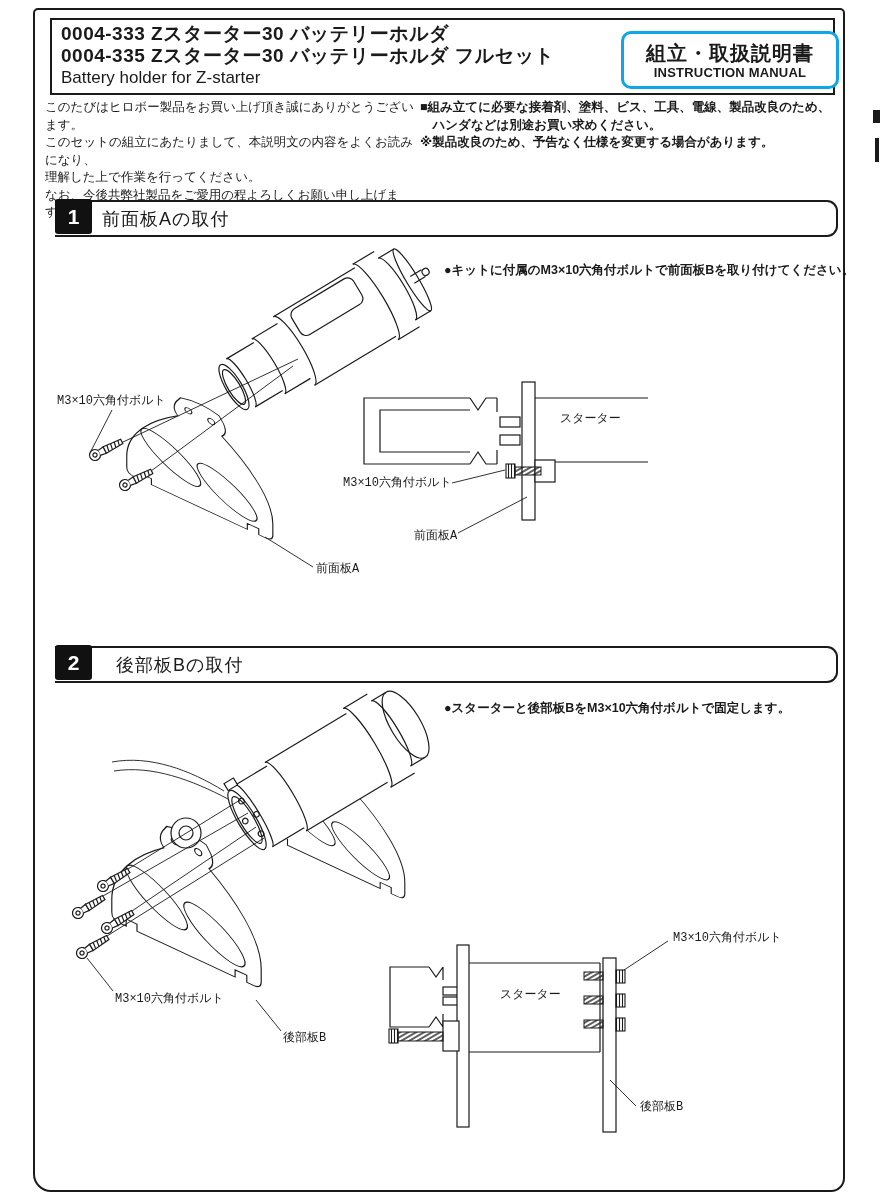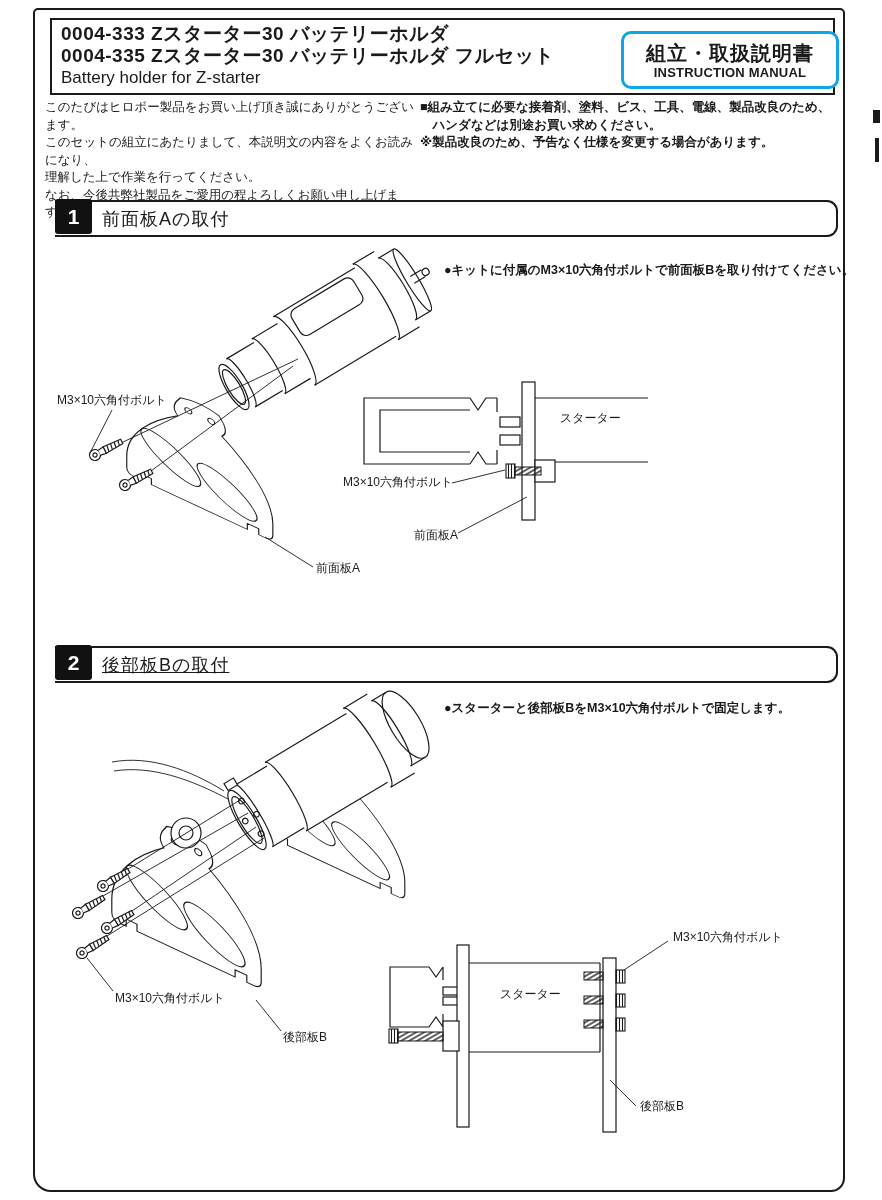--- a/index.html
+++ b/index.html
@@ -19,21 +19,21 @@
   .intro{left:45px;top:99px;width:370px;font-size:12.5px;line-height:17.5px;}
   .notes{left:420px;top:99px;width:420px;font-size:12.5px;line-height:17.5px;font-weight:bold;}
   .note-item{padding-left:1em;text-indent:-1em;}
   .sec-bar{height:33px;border-top:2px solid #1a1a1a;border-bottom:2px solid #1a1a1a;
            border-right:2px solid #1a1a1a;border-radius:0 11px 11px 0;background:#fff;}
   .sec-bar{left:55px;width:781px;}
   .sec-num{left:55px;width:37px;height:35px;background:#111;color:#fff;border-radius:3px;
            display:flex;align-items:center;justify-content:center;font-size:21px;font-weight:bold;}
   .sec-title{font-size:18px;letter-spacing:1px;white-space:nowrap;}
   .instruction{font-size:12.5px;font-weight:bold;white-space:nowrap;}
-  .dlabel{font-size:12px;white-space:nowrap;}
+  .dlabel{font-size:12px;white-space:nowrap;font-family:Liberation Mono, monospace;}
   .edge-mark{background:#1a1a1a;}
   svg{position:absolute;left:0;top:0;}
   svg .ln{stroke:#1a1a1a;stroke-width:1.2;fill:none;}
   svg .thin{stroke:#1a1a1a;stroke-width:0.9;fill:none;}
   svg .wfill{fill:#ffffff;stroke:#1a1a1a;stroke-width:1.2;}
   svg .sil{fill:#ffffff;stroke:none;}
 </style>
 </head>
 <body>
 
@@ -69,21 +69,21 @@
     <div class="note-item">※製品改良のため、予告なく仕様を変更する場合があります。</div>
   </div>
 
   <div class="abs sec-bar" style="top:200px;"></div>
   <div class="abs sec-num" style="top:199px;">1</div>
   <div class="abs sec-title" style="left:102px;top:207px;">前面板Aの取付</div>
   <div class="abs instruction" style="left:444px;top:262px;">●キットに付属のM3×10六角付ボルトで前面板Bを取り付けてください。</div>
 
   <div class="abs sec-bar" style="top:646px;"></div>
   <div class="abs sec-num" style="top:645px;">2</div>
-  <div class="abs sec-title" style="left:102px;top:653px;text-decoration:underline;">後部板Bの取付</div>
+  <div class="abs sec-title" style="left:116px;top:653px;">後部板Bの取付</div>
   <div class="abs instruction" style="left:444px;top:700px;">●スターターと後部板BをM3×10六角付ボルトで固定します。</div>
 
   <svg width="882" height="1200" viewBox="0 0 882 1200">
     <defs>
       <pattern id="hx" patternUnits="userSpaceOnUse" width="4" height="10" patternTransform="rotate(60)">
         <line x1="2" y1="0" x2="2" y2="10" stroke="#1a1a1a" stroke-width="1.4"></line>
       </pattern>
       <pattern id="vx" patternUnits="userSpaceOnUse" width="3" height="8">
         <line x1="1.5" y1="0" x2="1.5" y2="8" stroke="#1a1a1a" stroke-width="1.1"></line>
       </pattern>

